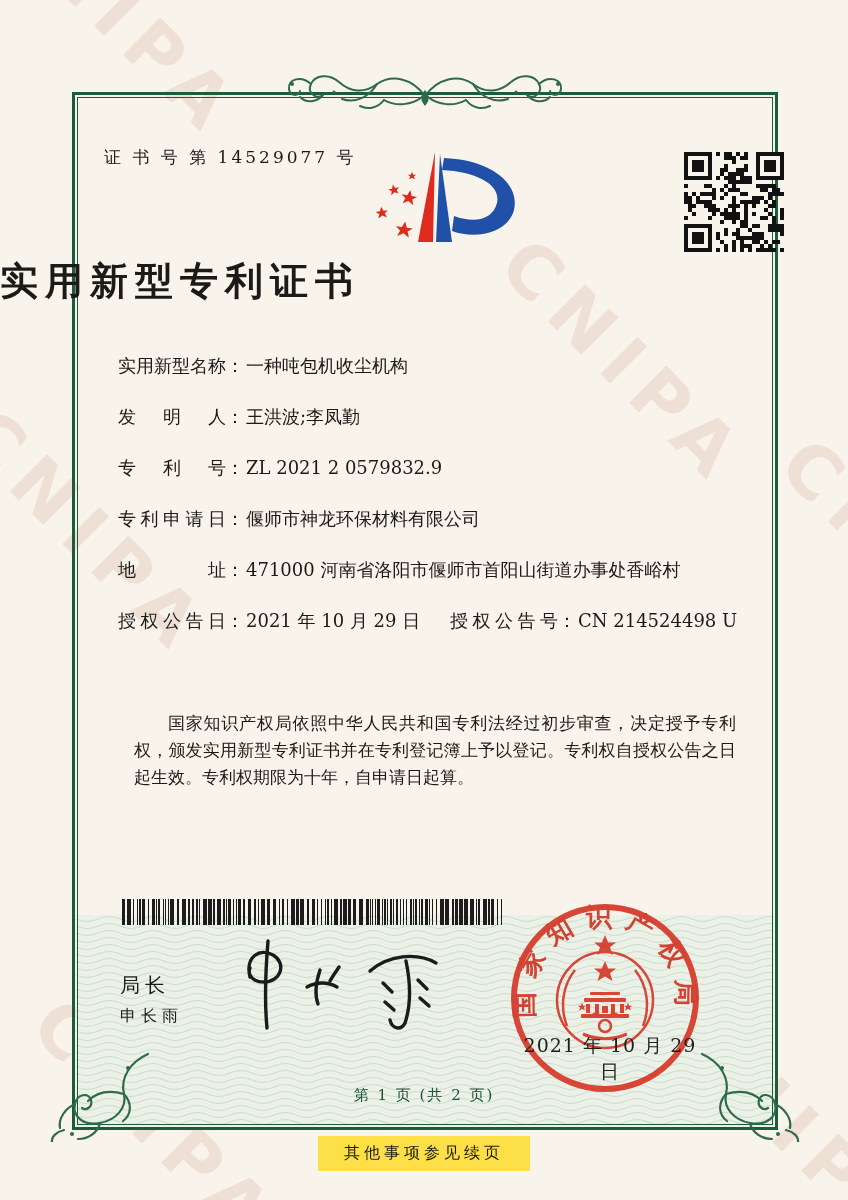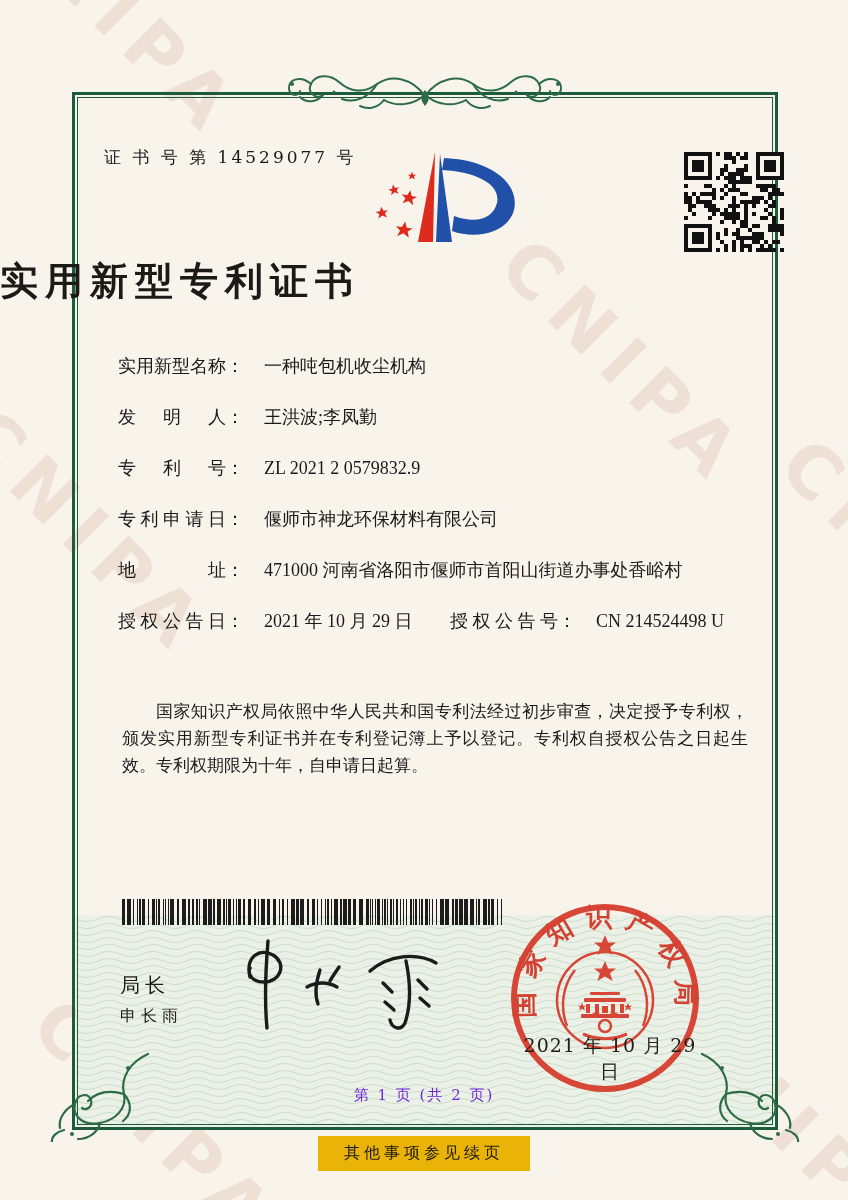--- a/index.html
+++ b/index.html
@@ -15,39 +15,39 @@
   .frame-inner{position:absolute;inset:2px;border:1px solid #1d5c3a;}
   
   #waves{position:absolute;left:76px;top:915px;z-index:2;}
   
   .cert-no{position:absolute;left:104px;top:146px;font-size:17px;letter-spacing:3px;z-index:4;text-align:right;}
   .title{position:absolute;left:0;top:256px;width:848px;text-align:left;font-size:38px;
          font-weight:bold;letter-spacing:7px;z-index:4;}
   .fields{position:absolute;left:118px;top:354px;width:636px;z-index:4;font-size:18px;}
   .field-row{height:22px;margin-bottom:29px;white-space:nowrap;}
   .field-label{display:inline-block;width:108px;text-align:justify;text-align-last:justify;vertical-align:top;}
-  .field-value{margin-left:20px;font-family:Liberation Serif, serif;}
+  .field-value{margin-left:2px;}
   .grant-row{display:flex;}
   .grant-first{width:332px;}
   .paras{position:absolute;left:118px;top:694px;width:634px;z-index:4;font-size:17px;
          line-height:27px;text-align:justify;}
-  .paras p{margin:4px;text-indent:2em;}
+  .paras p{margin:16px;text-indent:2em;}
   #barcode{position:absolute;left:122px;top:899px;z-index:4;}
   .signer-title{position:absolute;left:120px;top:972px;z-index:4;
         font-family:Liberation Serif, serif;font-size:20px;letter-spacing:5px;}
   .signer-name{position:absolute;left:120px;top:1006px;z-index:4;
         font-family:"DejaVu Sans","Liberation Sans",sans-serif;font-size:16px;letter-spacing:5px;}
   #signature{position:absolute;left:220px;top:925px;z-index:5;}
   #seal{position:absolute;left:505px;top:898px;z-index:5;}
   .seal-date{position:absolute;left:520px;top:1033px;width:180px;text-align:center;z-index:6;
         font-size:19px;letter-spacing:1px;color:#211d19;}
   .footer-page{position:absolute;left:0;top:1086px;width:848px;text-align:center;z-index:4;
-        font-size:15px;letter-spacing:2px;color:#6d28d9;}
+        font-size:15px;letter-spacing:2px;color:#14532d;}
   .cont-note{position:absolute;left:0;top:1136px;width:848px;text-align:center;z-index:4;}
-  .cont-note span{display:inline-block;background:#eab308;padding:7px 26px;font-size:16px;
+  .cont-note span{display:inline-block;background:#fde047;padding:7px 26px;font-size:16px;
         letter-spacing:4px;}
   #logo{position:absolute;left:340px;top:132px;z-index:4;}
   #qr{position:absolute;left:684px;top:152px;z-index:4;}
   #flourish-top{position:absolute;left:270px;top:66px;z-index:3;}
   .corner-flo{position:absolute;z-index:3;}
   #flo-bl{left:42px;top:1046px;}
   #flo-br{left:696px;top:1046px;transform:scaleX(-1);}
 </style>
 </head>
 <body>

